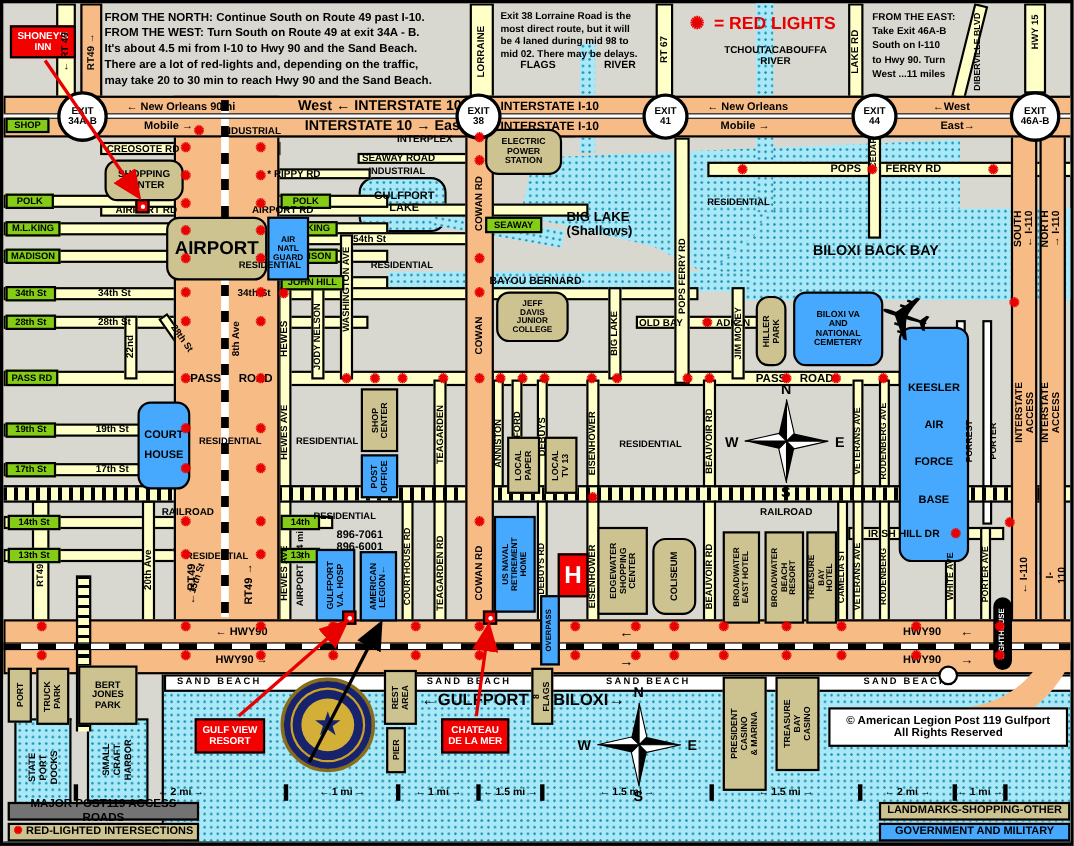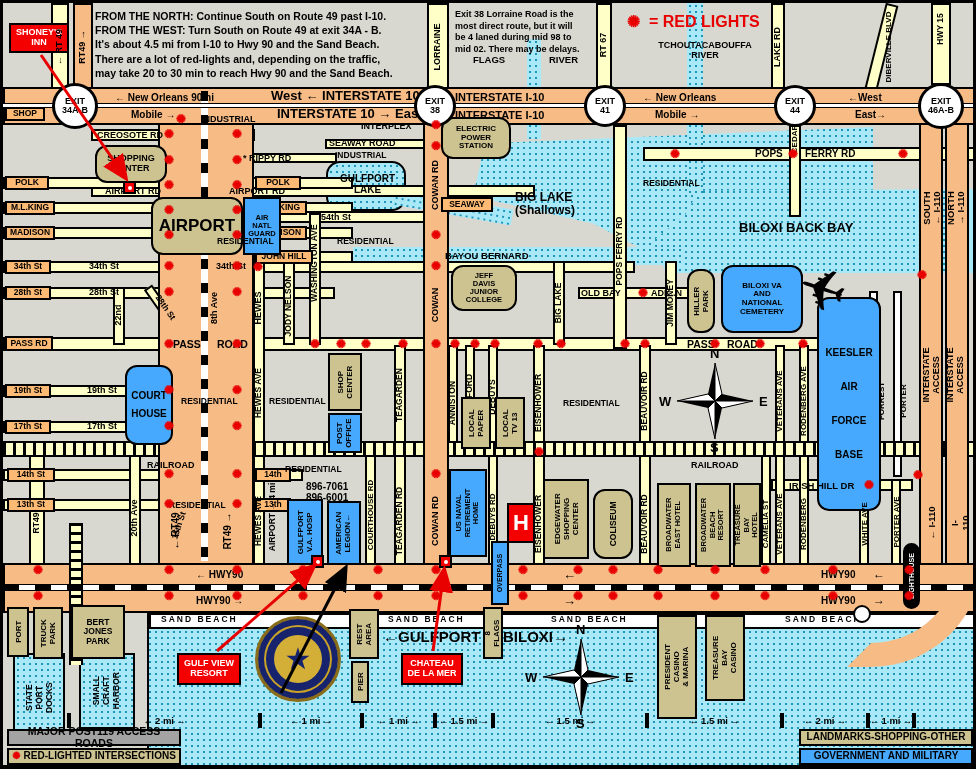--- a/index.html
+++ b/index.html
@@ -10,21 +10,21 @@
 .rd{position:absolute;background:#ffffc8;border:2px solid #000;z-index:2}
 .or{background:#f7bb86;z-index:3}
 .rr{position:absolute;border-top:2px solid #000;border-bottom:2px solid #000;background:repeating-linear-gradient(90deg,#000 0 3px,#ffffc8 3px 10px);z-index:2}
 .rrv{position:absolute;border-left:2px solid #000;border-right:2px solid #000;background:repeating-linear-gradient(180deg,#000 0 3px,#ffffc8 3px 9px);z-index:4}
 .bx{position:absolute;border:2px solid #000;display:flex;align-items:center;justify-content:center;text-align:center;font-weight:bold;line-height:1.08;white-space:pre-line;z-index:5;color:#000}
 .rnd{border-radius:12px}
 .tan{background:#cdc391}
 .blu{background:#47a9fd}
 .red{background:#f40000;color:#fff}
 .whi{background:#fff}
-.yel{background:#fdba74;font-size:8.5px;z-index:4}
+.yel{background:#84cc16;font-size:8.5px;z-index:4}
 .lb{position:absolute;font-weight:bold;white-space:pre-line;line-height:1.1;font-size:9px;z-index:6;color:#000}
 .vt{position:absolute;font-weight:bold;white-space:pre-line;text-align:center;transform:translate(-50%,-50%) rotate(-90deg);font-size:9px;z-index:6;color:#000;line-height:1.1}
 .vti{font-weight:bold;white-space:pre-line;text-align:center;transform:rotate(-90deg);line-height:1.15}
 .rl{position:absolute;color:#e80000;font-weight:bold;font-size:12px;line-height:1;transform:translate(-50%,-50%);z-index:30}
 .dot{position:absolute;width:13px;height:13px;background:#f40000;border:2px solid #000;z-index:31}
 .dot::after{content:"";position:absolute;left:3px;top:3px;width:4px;height:4px;background:#fff;border-radius:50%}
 .circ{position:absolute;background:#fff;border:3px solid #000;border-radius:50%;display:flex;align-items:center;justify-content:center;font-weight:bold;z-index:25;line-height:1;text-align:center;white-space:pre-line;font-size:9px}
 .seg{position:absolute;top:710px;height:15px;border-left:4px solid #000;display:flex;align-items:center;justify-content:center;font-weight:bold;font-size:9.5px;gap:2px;z-index:6;color:#000}
 .seg:last-of-type{border-right:4px solid #000}
 .med{position:absolute;z-index:4}
@@ -161,20 +161,25 @@
   <div class="lb" style="left:452px;top:6px;width:142px;font-size:9px;line-height:1.3">Exit 38 Lorraine Road is the
 most direct route, but it will
 be 4 laned during mid 98 to
 mid 02. There may be delays.</div>
   <div class="lb" style="left:470px;top:52px;font-size:9.5px">FLAGS</div>
   <div class="lb" style="left:546px;top:52px;font-size:9.5px">RIVER</div>
   <span class="lb" style="left:624px;top:10px;font-size:16px;color:#e80000">✺</span>
   <div class="lb" style="left:646px;top:10px;font-size:16px;color:#e80000">= RED LIGHTS</div>
   <div class="lb" style="left:622px;top:38px;width:160px;text-align:center;font-size:9px">TCHOUTACABOUFFA
 RIVER</div>
+  <div class="lb" style="left:790px;top:6px;width:90px;font-size:9px;line-height:1.45">FROM THE EAST:
+Take Exit  46A-B
+South on  I-110
+to Hwy 90. Turn
+West ...11 miles</div>
   <div class="vt" style="left:57px;top:44px">← RT 49</div>
   <div class="vt" style="left:80px;top:44px">RT49 →</div>
   <div class="vt" style="left:435px;top:44px">LORRAINE</div>
   <div class="vt" style="left:601px;top:42px">RT 67</div>
   <div class="vt" style="left:775px;top:44px">LAKE RD</div>
   <div class="vt" style="left:886px;top:44px;font-size:8px">DIBERVILLE BLVD</div>
   <div class="vt" style="left:938px;top:26px;font-size:8.5px">HWY 15</div>
 
   <div class="bx tan rnd" style="left:92px;top:142px;width:72px;height:38px;font-size:9px">SHOPPING
 CENTER</div>
@@ -394,21 +399,23 @@
   <div class="dot" style="left:436px;top:552px"></div>
 
   <div class="lb" style="left:380px;top:626px;font-size:15px">←GULFPORT</div>
   <div class="lb" style="left:500px;top:626px;font-size:15px">BILOXI→</div>
   <div class="bx tan" style="left:14px;top:656px;width:44px;height:78px;background:transparent;border:none"><span class="vti" style="font-size:8.5px">STATE
 PORT
 DOCKS</span></div>
   <div class="bx tan" style="left:80px;top:654px;width:48px;height:68px;background:transparent;border:none"><span class="vti" style="font-size:8.5px">SMALL
 CRAFT
 HARBOR</span></div>
-  <div class="bx" style="left:4px;top:726px;width:174px;height:17px;background:#a3a3a3;font-size:10.5px;z-index:7">MAJOR POST119 ACCESS ROADS</div>
+  <div class="bx whi" style="left:750px;top:640px;width:218px;height:36px;font-size:10.5px">© American Legion Post 119 Gulfport
+All Rights Reserved</div>
+  <div class="bx" style="left:4px;top:726px;width:174px;height:17px;background:#737373;font-size:10.5px;z-index:7">MAJOR POST119 ACCESS ROADS</div>
   <div class="bx tan" style="left:4px;top:745px;width:174px;height:17px;font-size:10px;z-index:7;gap:3px"><span style="color:#e80000">✺</span><span>RED-LIGHTED INTERSECTIONS</span></div>
   <div class="bx tan" style="left:796px;top:726px;width:174px;height:17px;font-size:10px;z-index:7">LANDMARKS-SHOPPING-OTHER</div>
   <div class="bx blu" style="left:796px;top:745px;width:174px;height:17px;font-size:10px;z-index:7">GOVERNMENT AND MILITARY</div>
   <div class="a" style="left:0;top:762px;width:976px;height:7px;background:#000;z-index:8"></div>
 
   <div class="seg" style="left:64px;width:191px">
       <span class="ar">←</span>
       <span>2 mi</span>
       <span class="ar">→</span>
     </div>

